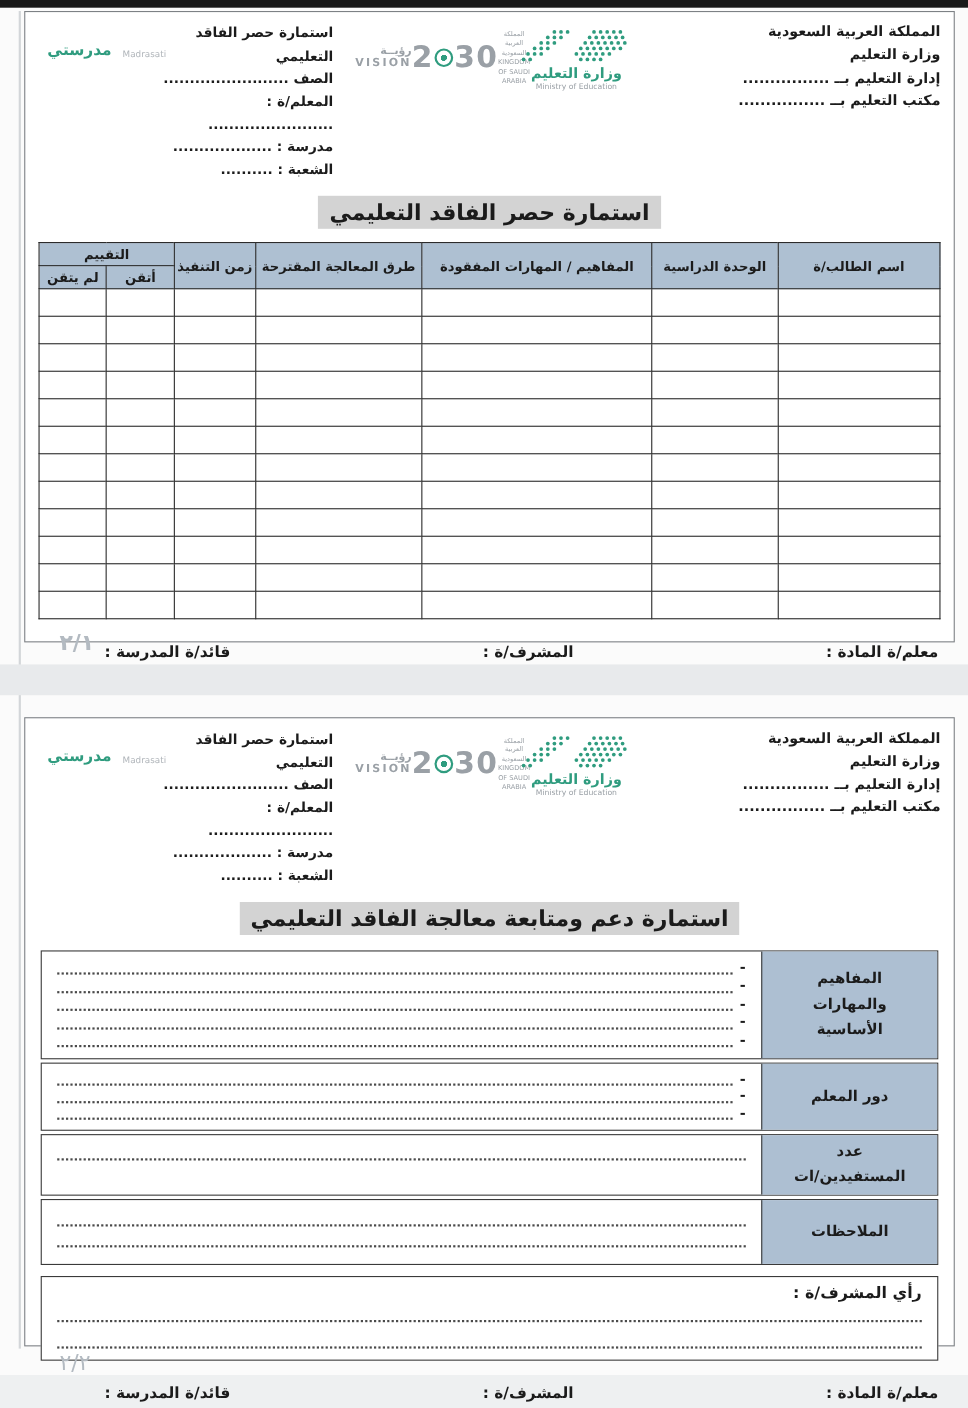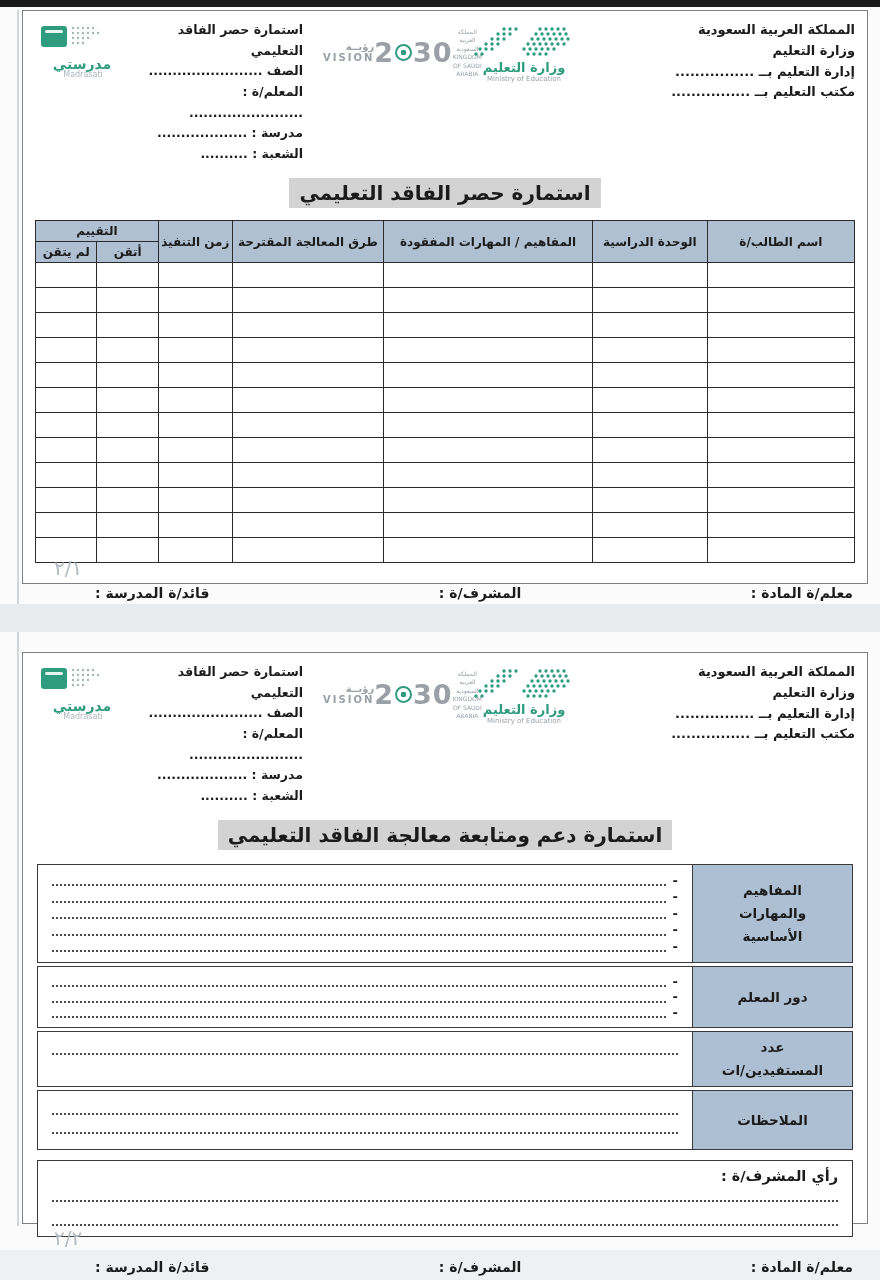--- a/index.html
+++ b/index.html
@@ -20,21 +20,21 @@
     position:absolute; left:22px; width:846px; background:#ffffff;
     border:1.5px solid #7d8185;
   }
   .page1 { top:10px;  height:574px; }
   .page2 { top:652px; height:572px; }
 
   .page-num {
     position:absolute; left:54px; font-size:20px; color:var(--page-number-gray,#b3bac1);
     font-family:"DejaVu Sans", sans-serif;
   }
-  .pn1 { top:556px; } .pn2 { top:1226px;text-align:right; }
+  .pn1 { top:572px;font-weight:bold; } .pn2 { top:1226px;text-align:right; }
 
   
   .hdr { display:flex; direction:rtl; padding:9px 12px 0 12px; align-items:flex-start; }
   .hdr-right { width:252px; text-align:right; font-weight:bold; font-size:13px; line-height:1.6; }
   .hdr-center { flex:1; display:flex; direction:ltr; justify-content:center; align-items:flex-start; gap:26px; padding-top:6px; }
   .hdr-left { width:268px; display:flex; direction:ltr; gap:10px; align-items:flex-start; }
 
   .form-lines { flex:1; direction:rtl; text-align:right; font-weight:bold; font-size:12.5px; line-height:1.65; }
 
   
@@ -47,21 +47,21 @@
   .vision-logo { display:flex; flex-direction:row; align-items:center; width:116px; color:var(--vision-gray,#9aa0a6); }
   .v-top { direction:rtl; font-size:10px; letter-spacing:2px; font-weight:bold; }
   .v-year { font-size:27px; font-weight:bold; letter-spacing:1px; display:flex; align-items:center; line-height:1; }
   .v-emblem { display:inline-block; width:17px; height:17px; margin:0 1px;
     border:2.5px solid var(--brand-green,#2f9c7f); border-radius:50%;
     background:radial-gradient(circle at 50% 50%, var(--brand-green,#2f9c7f) 30%, transparent 32%);
   }
   .v-bottom { font-size:6px; text-align:center; line-height:1.4; margin-top:2px; }
 
   
-  .madrasati { width:86px; display:flex; flex-direction:column; align-items:center; padding-top:4px; }
+  .madrasati { width:86px; display:flex; flex-direction:row; align-items:flex-end; padding-top:4px; }
   .m-ar { font-size:14px; font-weight:bold; color:var(--brand-green,#2f9c7f); margin-top:2px; margin-left:8px;}
   .m-en { font-size:8px; color:#b0b5ba; margin-left:10px; margin-top:-2px;}
 
   
   .title-row { text-align:center; margin-top:14px; }
   .page-title {
     display:inline-block; background:var(--title-highlight,#d3d3d3);
     font-size:20px; font-weight:bold; padding:3px 10px; direction:rtl;
   }
 

